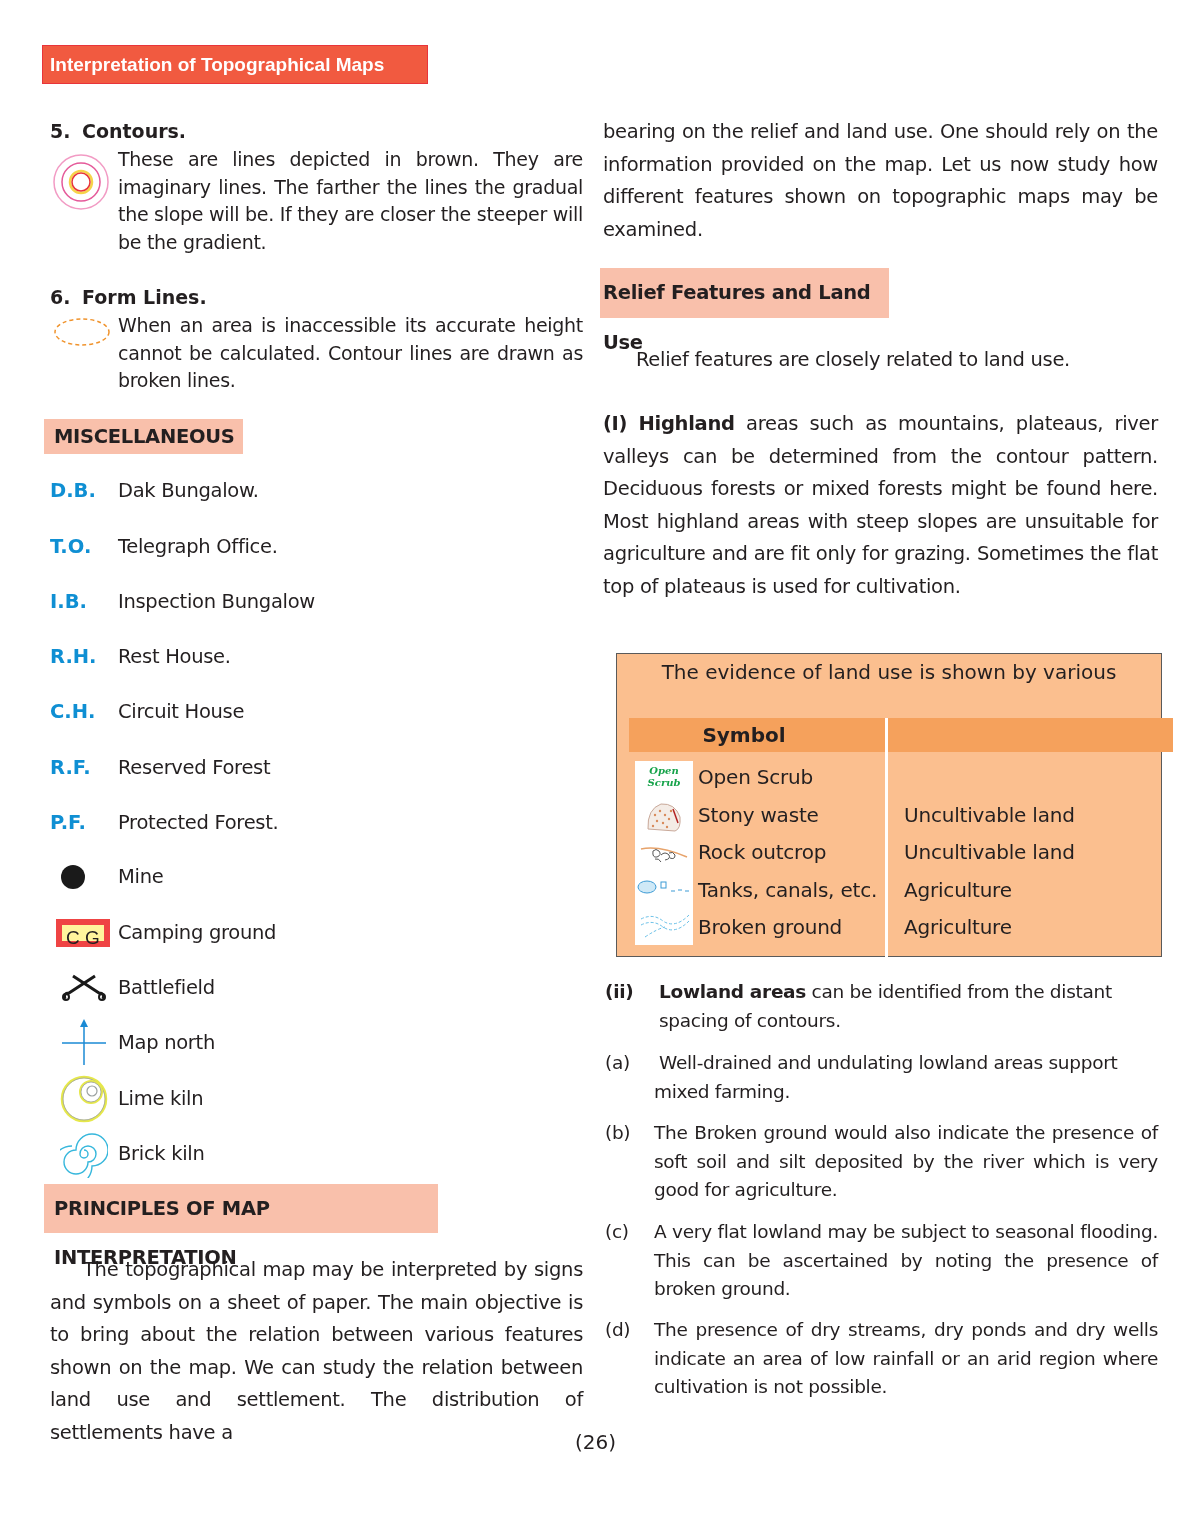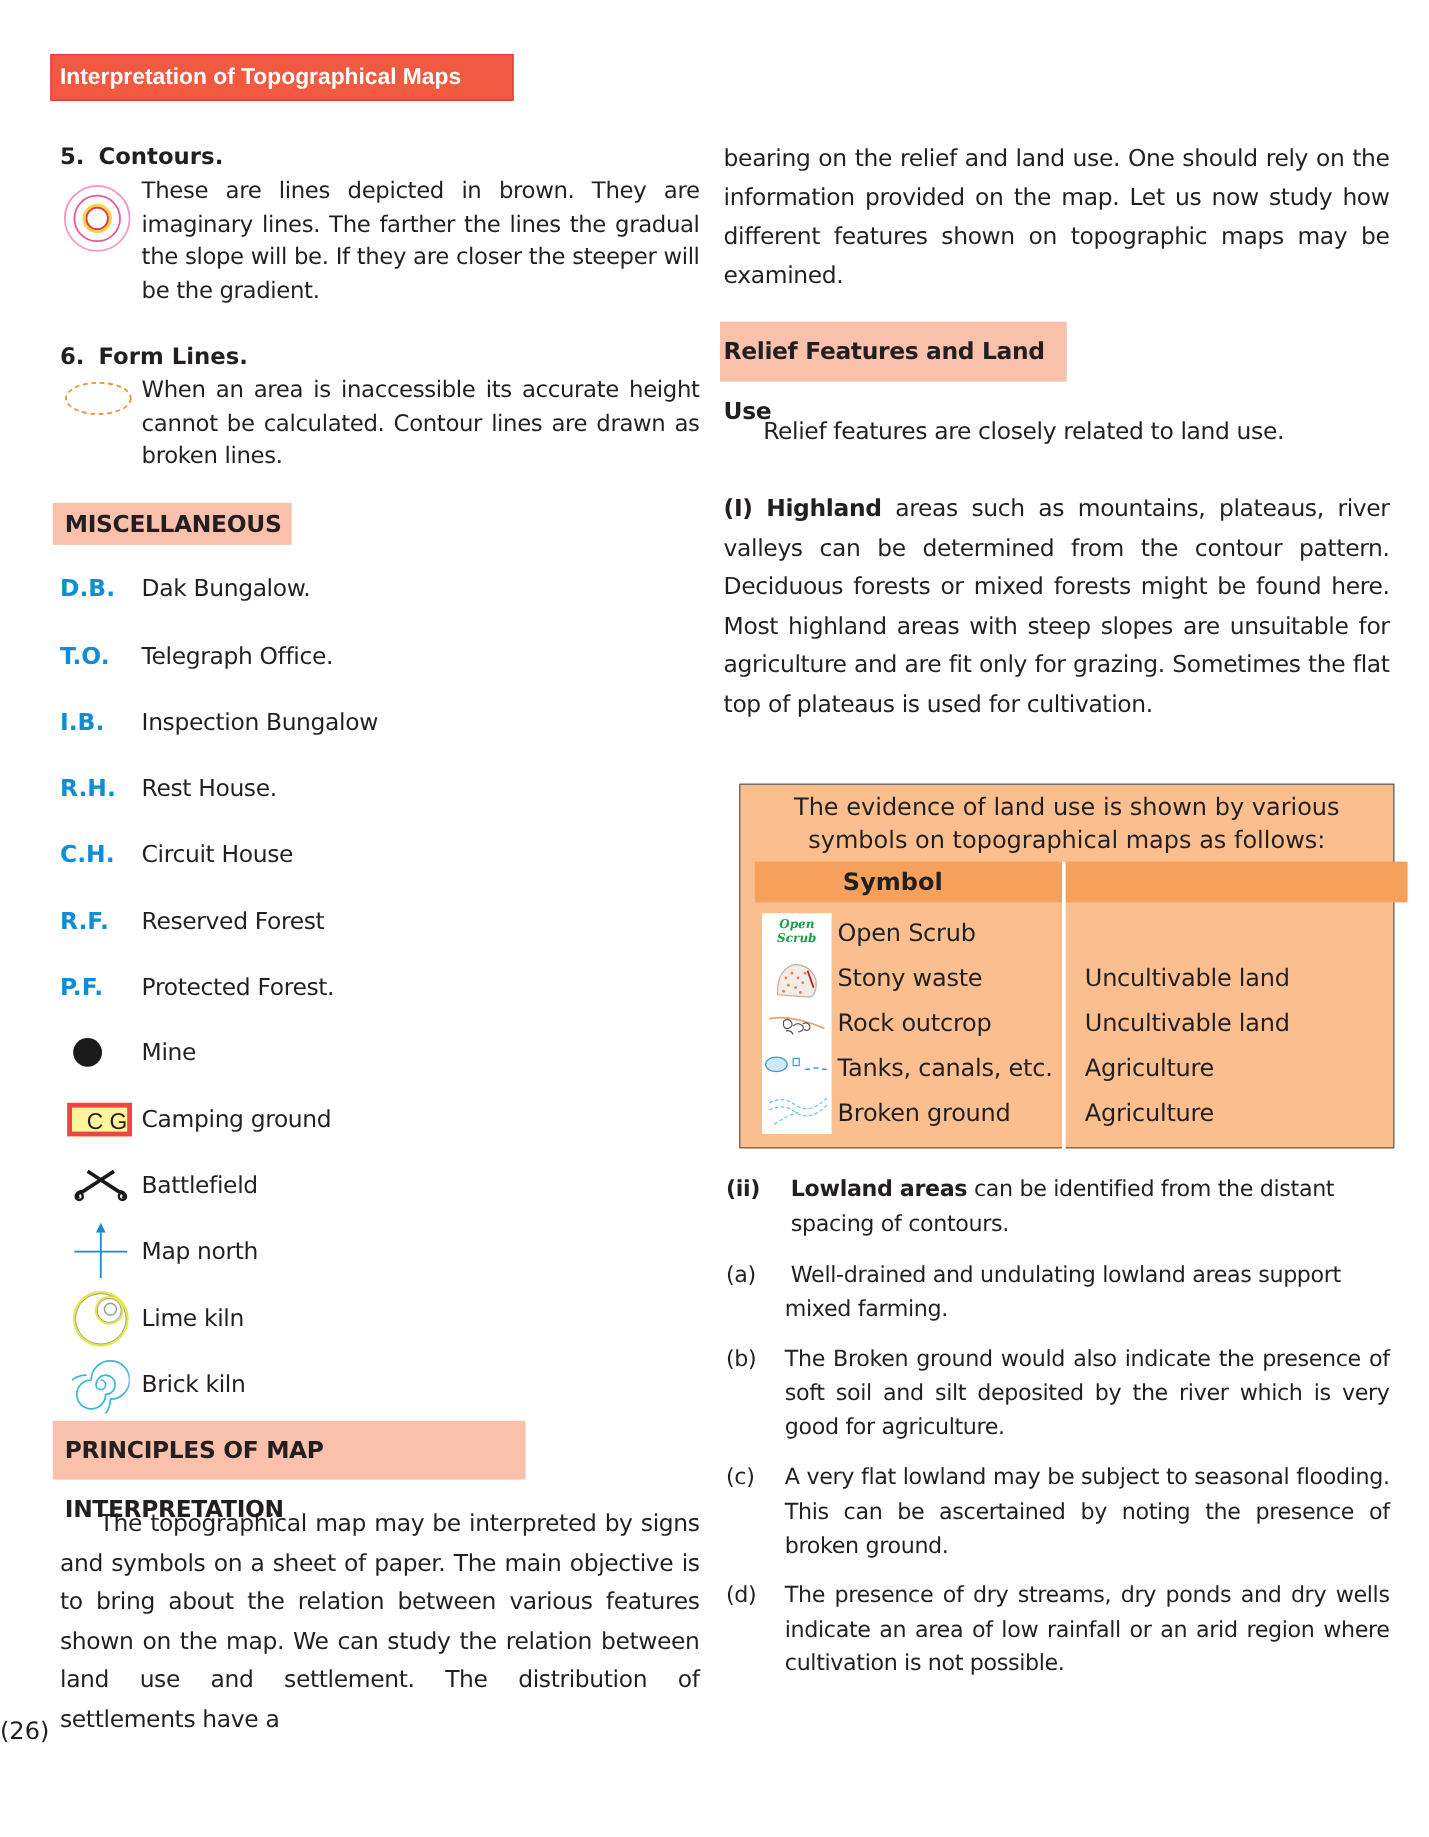--- a/index.html
+++ b/index.html
@@ -10,34 +10,34 @@
   .num-heading .n { display:inline-block; width:32px; }
   .para { font-size:19px; line-height:27.5px; text-align:justify; text-align-last:left; font-family:"DejaVu Sans", sans-serif; letter-spacing:-0.3px; }
   .para-lg { font-size:19.5px; line-height:32.5px; text-align:justify; font-family:"DejaVu Sans", sans-serif; letter-spacing:-0.3px; }
   .section-label { background:#f9c0ab; font-weight:bold; font-size:19.5px; color:#231f20; padding-left:10px; box-sizing:border-box; font-family:"DejaVu Sans", sans-serif; letter-spacing:-0.3px; }
   .misc-row { left:50px; height:30px; font-size:19.5px; line-height:30px; }
   .misc-abbr { position:absolute; left:0; color:#0f8fd3; font-weight:bold; }
   .misc-desc { position:absolute; left:68px; white-space:nowrap; letter-spacing:-0.3px; }
   .sym-row { left:50px; height:40px; font-size:19.5px; line-height:40px; }
   .sym-icon { position:absolute; left:0; top:0; width:68px; height:40px; display:flex; align-items:center; justify-content:center; }
   .sym-label { position:absolute; left:68px; white-space:nowrap; letter-spacing:-0.3px; }
-  .cg-box { width:54px; height:28px; background:#fff59d; border:4px solid #ef4444; box-sizing:border-box; font-family:"Liberation Sans", sans-serif; font-size:19px; line-height:26px; text-align:right; margin-left:6px; }
+  .cg-box { width:54px; height:28px; background:#fff59d; border:6px solid #ef4444; box-sizing:border-box; font-family:"Liberation Sans", sans-serif; font-size:19px; line-height:26px; text-align:center; margin-left:6px; }
   .box-table { left:616px; top:653px; width:546px; height:304px; background:#fbbf8f; border:1.5px solid #5a5a5a; box-sizing:border-box; }
   .box-caption { position:absolute; left:0; top:4px; width:100%; text-align:center; font-size:20px; line-height:28px; font-family:"DejaVu Sans", sans-serif; }
   .box-head { position:absolute; left:0; top:64px; width:100%; height:34px; background:#f5a15c;margin-left:12px; }
   .box-head .hc { position:absolute; top:0; line-height:34px; font-weight:bold; font-size:20px; text-align:center; }
   .box-divider { position:absolute; left:268px; top:64px; width:3px; height:240px; background:#ffffff; }
   .box-icons { position:absolute; left:18px; top:107px; width:58px; height:184px; background:#ffffff; }
   .box-row { position:absolute; left:0; width:100%; height:37px; font-size:20px; line-height:37px; }
   .box-row .c1 { position:absolute; left:81px; white-space:nowrap; letter-spacing:-0.2px; }
   .box-row .c2 { position:absolute; left:287px; white-space:nowrap; letter-spacing:-0.2px; }
   .list-item { font-size:18.5px; line-height:28.5px; font-family:"DejaVu Sans", sans-serif; letter-spacing:-0.3px; }
   .list-item .mk { position:absolute; left:0; top:0; }
   .list-item .tx { position:absolute; top:0; text-align:justify; }
-  .page-num { left:0; width:1191px; top:1430px; font-size:20px; }
+  .page-num { left:0; width:1191px; top:1430px; text-align:center; font-size:20px; }
 </style>
 </head>
 <body>
 
 <div class="abs header-bar">Interpretation of Topographical Maps</div>
 
 <div class="abs num-heading" style="left:50px; top:120px;">
   <span class="n">5.</span><span>Contours.</span>
 </div>
 <div class="abs" style="left:52px; top:153px; width:58px; height:58px;">
@@ -161,21 +161,20 @@
 
 <div class="abs" style="left:636px; top:345px; font-size:19.5px; line-height:30px; letter-spacing:-0.3px;">Relief features are closely related to land use.</div>
 
 <div class="abs para-lg" style="left:603px; top:408px; width:555px;">
   <b>(I)</b> <b>Highland</b><span> areas such as mountains, plateaus, river valleys can be determined from the contour pattern. Deciduous forests or mixed forests might be found here. Most highland areas with steep slopes are unsuitable for agriculture and are fit only for grazing. Sometimes the flat top of plateaus is used for cultivation.</span>
 </div>
 
 <div class="abs box-table">
   <div class="box-caption">
     <div>The evidence of land use is shown by various</div>
-    <div>symbols on topographical maps as follows:</div>
   </div>
   <div class="box-head">
     <span class="hc" style="left:0; width:230px;">Symbol</span>
   </div>
   <div class="box-divider"></div>
   <div class="box-icons">
     <div style="position:absolute; left:0; top:4px; width:58px; height:32px; text-align:center; font-family:'DejaVu Serif', serif; font-style:italic; font-weight:bold; font-size:10px; line-height:12px; color:#16a34a;">
       <div>Open</div>
       <div>Scrub</div>
     </div>

